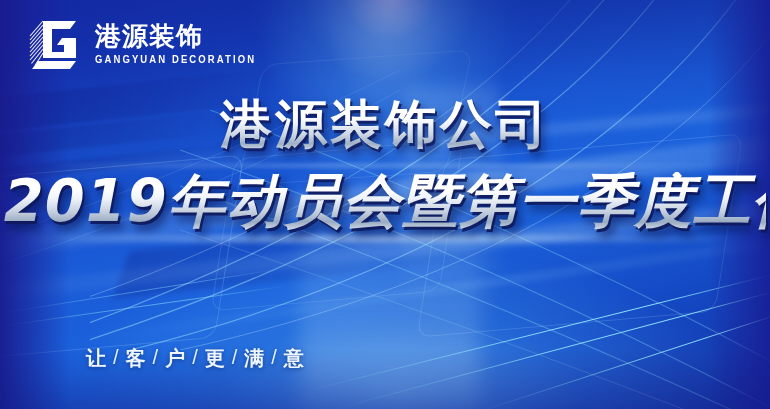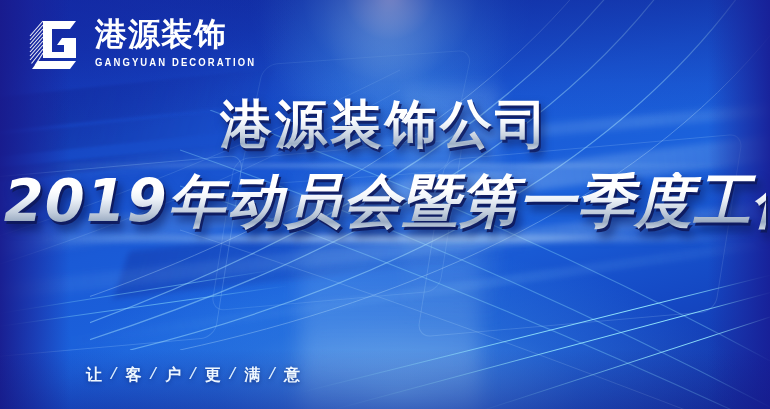--- a/index.html
+++ b/index.html
@@ -114,23 +114,23 @@
     filter:blur(3px);pointer-events:none;}
   .horizon2{position:absolute;left:40px;top:164px;width:700px;height:3px;
     background:linear-gradient(90deg,rgba(200,240,255,0) 0%,rgba(225,248,255,.35) 40%,rgba(225,248,255,.28) 66%,rgba(200,240,255,0) 100%);
     filter:blur(2px);pointer-events:none;}
 
   
   #logo{position:absolute;left:24px;top:16px;display:flex;align-items:center;gap:9px;}
   .logo-mark{width:62px;height:56px;display:block;}
   .logo-words{display:flex;flex-direction:column;justify-content:center;padding-top:1px;}
   .logo-cn{
-    font-size:32px;line-height:1;color:#fff;font-weight:bold;
+    font-size:26px;line-height:1;color:#fff;font-weight:bold;
     letter-spacing:1px;
-    font-family:Liberation Mono, monospace;
+    font-family:Liberation Serif, serif;
     white-space:nowrap;
   }
   .logo-en{
     margin-top:5px;
     font-size:9.5px;line-height:1;color:#fff;font-weight:bold;
     letter-spacing:2.1px;white-space:nowrap;
     transform:scaleY(1.12);transform-origin:left center;
   }
 
   
@@ -171,25 +171,25 @@
     color:#ffffff;
     font-size:19px;line-height:1;font-weight:bold;
     letter-spacing:.5px;white-space:nowrap;
     font-family:"DejaVu Sans","Liberation Sans",sans-serif;
     text-shadow:0 1px 3px rgba(10,25,90,.5);
     background:rgba(60,150,235,.10);
   }
 
   
   .slogan{
-    position:absolute;top:368px;
+    position:absolute;top:348px;
     color:#eef7ff;
-    font-size:16px;line-height:1;font-weight:bold;
+    font-size:20px;line-height:1;font-weight:bold;
     white-space:nowrap;
-    font-family:Liberation Mono, monospace;
+    font-family:Liberation Sans, sans-serif;
     text-shadow:0 1px 4px rgba(10,25,90,.55);
   }
   .slogan span.ch{letter-spacing:0;}
   .slogan .sep{
     display:inline-block;
     padding:0 7px;
     font-weight:normal;
     color:#dff0ff;
     transform:translateY(-1px);
   }

